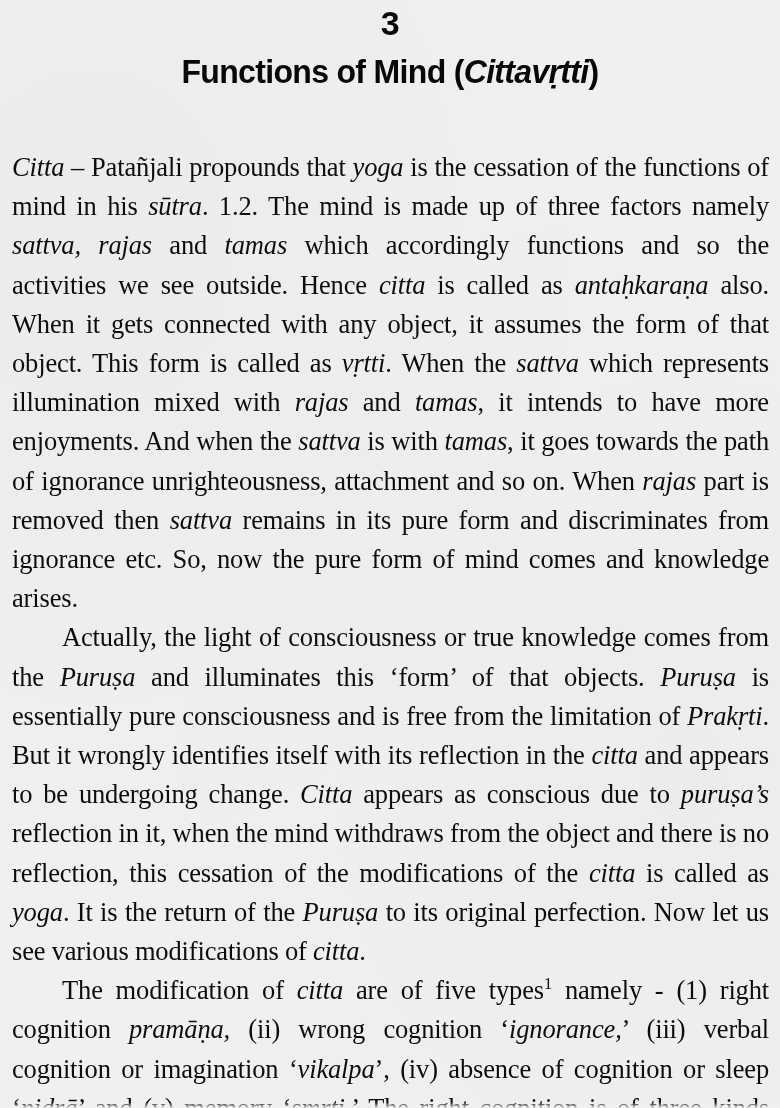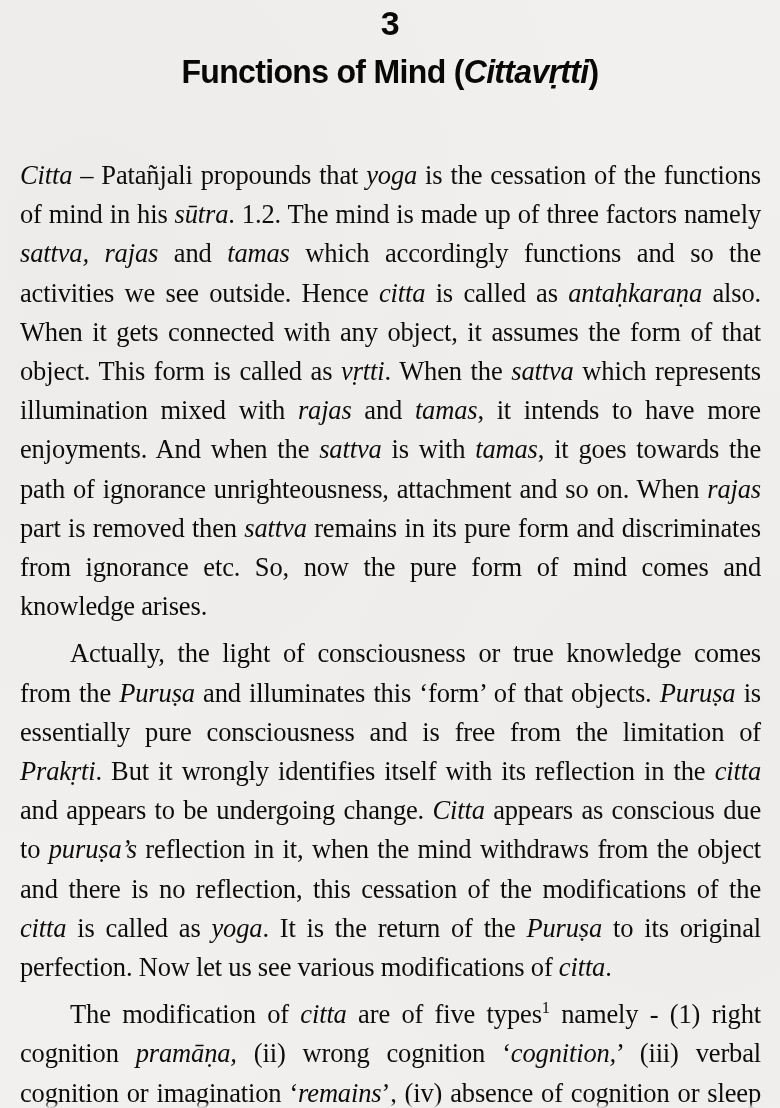--- a/index.html
+++ b/index.html
@@ -66,21 +66,21 @@
     text-align: justify;
     text-justify: inter-word;
     -webkit-hyphens: none;
     hyphens: none;
     color: #0d0d0d;
     letter-spacing: -0.15px;
     word-spacing: -0.2px;
   }
 
   .body-text p {
-    margin: 8px;
+    margin: 0;
     text-align: justify;
   }
   .body-text p.indent {
     text-indent: 50px;
     font-family: Liberation Serif, serif;
   }
   .body-text p:last-child {
     text-align: justify;
   }
 
@@ -142,22 +142,22 @@
       with its reflection in the <i>citta</i> and appears to be undergoing
       change. <i>Citta</i> appears as conscious due to <i>puruṣa’s</i> reflection
       in it, when the mind withdraws from the object and there is
       no reflection, this cessation of the modifications of the <i>citta</i>
       is called as <i>yoga</i>. It is the return of the <i>Puruṣa</i> to its original
       perfection. Now let us see various modifications of <i>citta</i>.
     </p>
 
     <p class="indent">
       The modification of <i>citta</i> are of five types<sup class="fn">1</sup> namely - (1)
-      right cognition <i>pramāṇa,</i> (ii) wrong cognition ‘<i>cognition,</i>’ (iii)
-      verbal cognition or imagination ‘<i>remains</i>’, (iv) absence of
+      right cognition <i>pramāṇa,</i> (ii) wrong cognition ‘<i>ignorance,</i>’ (iii)
+      verbal cognition or imagination ‘<i>vikalpa</i>’, (iv) absence of
       cognition or sleep ‘<i>nidrā</i>’ and (v) memory ‘<i>smṛti.</i>’ The right
       cognition is of three kinds namely, (a) perception ‘’,
     </p>
 
   </div>
 
   <div class="bottom-fade"></div>
 </div>
 
 </body></html>

